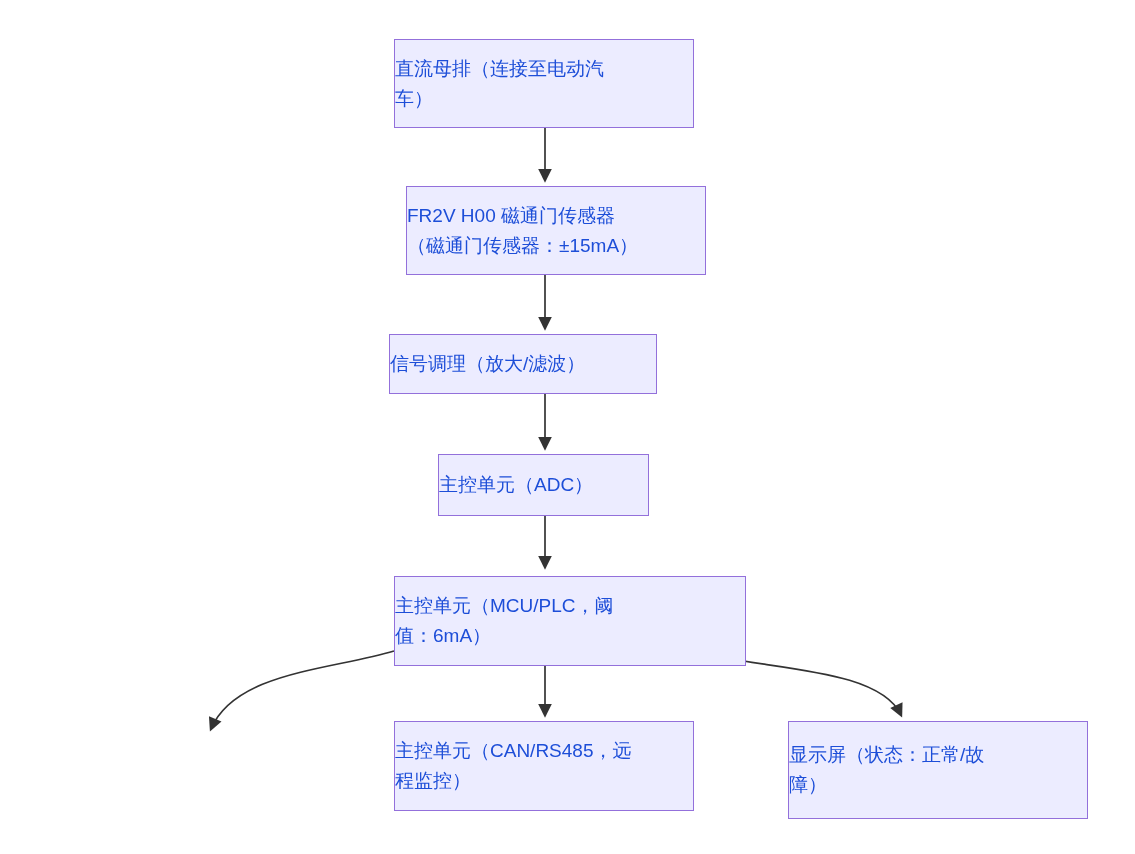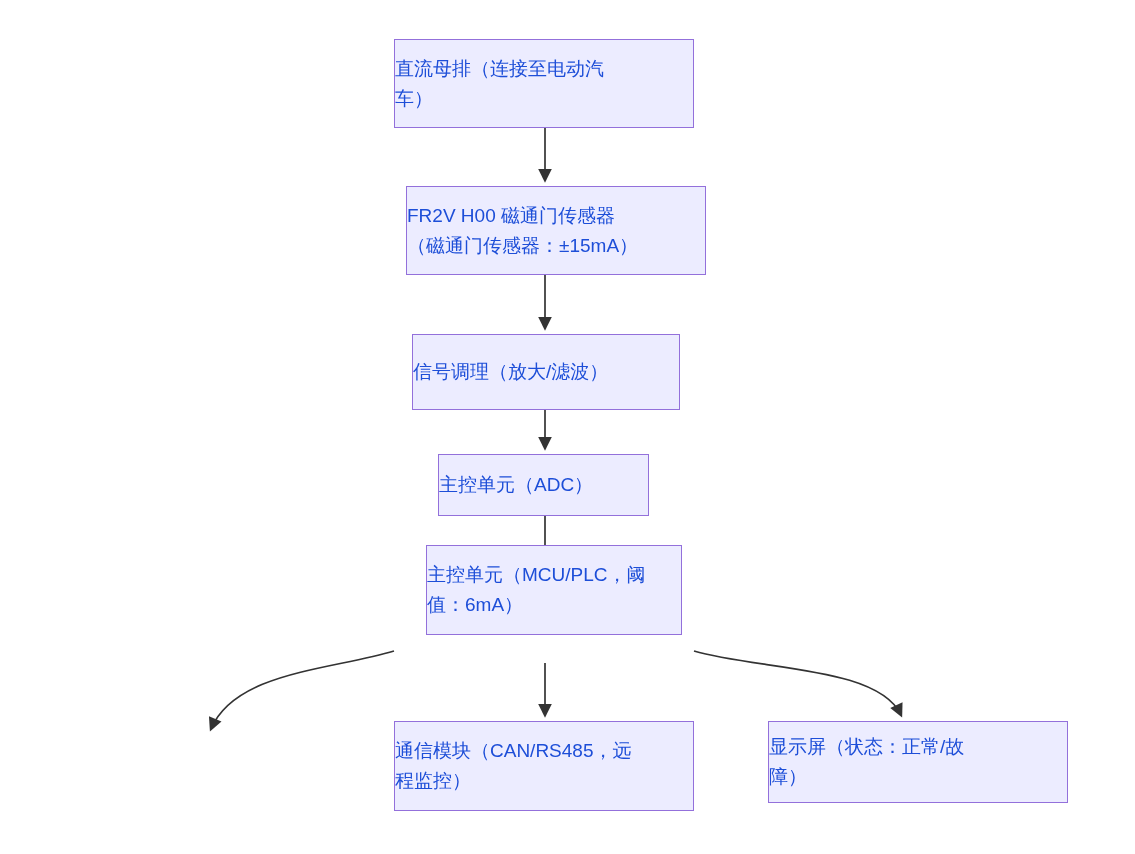--- a/index.html
+++ b/index.html
@@ -37,26 +37,26 @@
     font-size: 19px;
     line-height: 30px;
   }
   .node .line {
     display: block;
     white-space: nowrap;
   }
   
   .n-dc-bus   { left: 394px; top: 39px;  width: 300px; height: 89px; }
   .n-sensor   { left: 394px; top: 186px; width: 300px; height: 89px; margin-left: 12px; }
-  .n-signal   { left: 412px; top: 334px; width: 268px; height: 76px; }
+  .n-signal   { left: 389px; top: 334px; width: 268px; height: 60px; }
   .n-adc      { left: 438px; top: 454px; width: 211px; height: 62px; }
-  .n-mcu      { left: 394px; top: 545px; width: 256px; height: 90px; margin-left: 32px; }
+  .n-mcu      { left: 394px; top: 576px; width: 352px; height: 90px; }
   .n-relay    { left: 83px;  top: 735px; width: 256px; height: 62px; }
   .n-comm     { left: 394px; top: 721px; width: 300px; height: 90px; }
-  .n-display  { left: 768px; top: 721px; width: 300px; height: 82px; }
+  .n-display  { left: 788px; top: 721px; width: 300px; height: 98px; }
 </style>
 </head>
 <body>
 
 <div class="stage">
 
   <svg class="edges" viewBox="0 0 1135 854" xmlns="http://www.w3.org/2000/svg">
     <defs>
       <marker id="arrowhead" viewBox="0 0 10 10" refX="8" refY="5" markerWidth="9" markerHeight="8" orient="auto-start-reverse">
         <path d="M0,0 L10,5 L0,10 Z" fill="#333333"></path>
@@ -89,21 +89,21 @@
     <span class="line">主控单元（ADC）</span>
   </div>
 
   <div class="node n-mcu">
     <span class="line">主控单元（MCU/PLC，阈</span>
     <span class="line">值：6mA）</span>
   </div>
 
 
   <div class="node n-comm">
-    <span class="line">通信模块（CAN/RS485，远</span>
+    <span class="line">主控单元（CAN/RS485，远</span>
     <span class="line">程监控）</span>
   </div>
 
   <div class="node n-display">
     <span class="line">显示屏（状态：正常/故</span>
     <span class="line">障）</span>
   </div>
 
 </div>
 

